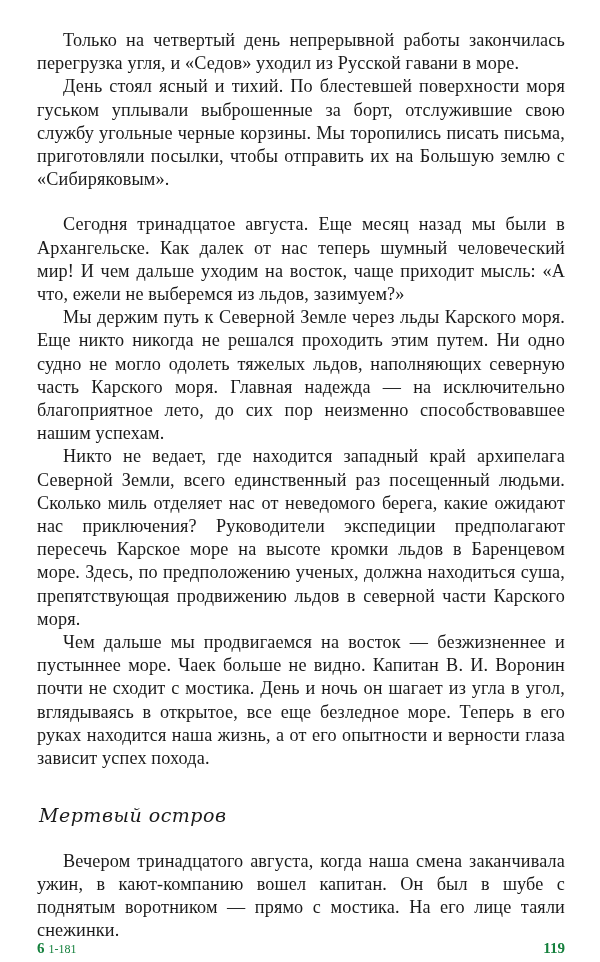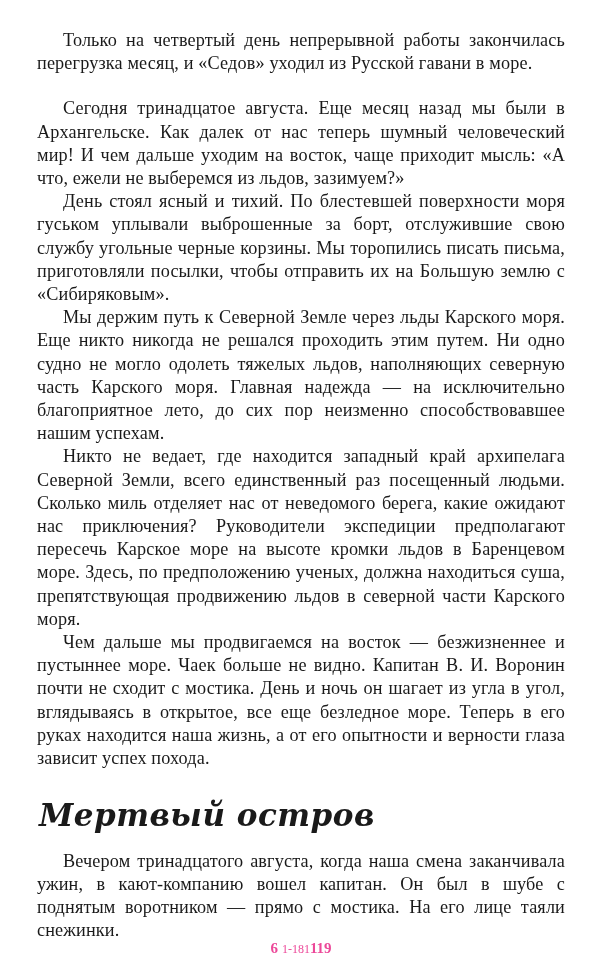--- a/index.html
+++ b/index.html
@@ -7,38 +7,38 @@
   .page {
     position: absolute; left: 37px; top: 29px; width: 528px;
     font-family: "Liberation Serif", serif;
     font-size: 18.2px; line-height: 23.2px; color: #1a1a1a;
     letter-spacing: 0.15px;
   }
   .para { margin: 0; text-indent: 26px; text-align: justify; }
   .para.gap { margin-top: 22px; }
   .heading {
     font-family: "DejaVu Serif", serif; font-style: italic;
-    font-size: 31px; margin: 34px 0 22px 2px; font-weight: bold;
+    font-size: 19px; margin: 34px 0 22px 2px; font-weight: normal;
     letter-spacing: 0.5px;
   }
   .footer {
     position: absolute; top: 940px; left: 37px; width: 528px;
     font-family: "Liberation Serif", serif; font-size: 15px; font-weight: bold;
-    display: flex; justify-content: center; color: #ec4899;
+    display: flex; justify-content: space-between; color: #15803d;
   }
   .sig small { font-weight: normal; font-size: 12px; margin-left: 4px; }
 </style>
 </head>
 <body>
 
 <div class="page">
-  <p class="para">Только на четвертый день непрерывной работы закончилась перегрузка месяц, и «Седов» уходил из Русской гавани в море.</p>
+  <p class="para">Только на четвертый день непрерывной работы закончилась перегрузка угля, и «Седов» уходил из Русской гавани в море.</p>
+  <p class="para">День стоял ясный и тихий. По блестевшей поверхности моря гуськом уплывали выброшенные за борт, отслужившие свою службу угольные черные корзины. Мы торопились писать письма, приготовляли посылки, чтобы отправить их на Большую землю с «Сибиряковым».</p>
+
   <p class="para gap">Сегодня тринадцатое августа. Еще месяц назад мы были в Архангельске. Как далек от нас теперь шумный человеческий мир! И чем дальше уходим на восток, чаще приходит мысль: «А что, ежели не выберемся из льдов, зазимуем?»</p>
-
-  <p class="para">День стоял ясный и тихий. По блестевшей поверхности моря гуськом уплывали выброшенные за борт, отслужившие свою службу угольные черные корзины. Мы торопились писать письма, приготовляли посылки, чтобы отправить их на Большую землю с «Сибиряковым».</p>
   <p class="para">Мы держим путь к Северной Земле через льды Карского моря. Еще никто никогда не решался проходить этим путем. Ни одно судно не могло одолеть тяжелых льдов, наполняющих северную часть Карского моря. Главная надежда — на исключительно благоприятное лето, до сих пор неизменно способствовавшее нашим успехам.</p>
   <p class="para">Никто не ведает, где находится западный край архипелага Северной Земли, всего единственный раз посещенный людьми. Сколько миль отделяет нас от неведомого берега, какие ожидают нас приключения? Руководители экспедиции предполагают пересечь Карское море на высоте кромки льдов в Баренцевом море. Здесь, по предположению ученых, должна находиться суша, препятствующая продвижению льдов в северной части Карского моря.</p>
   <p class="para">Чем дальше мы продвигаемся на восток — безжизненнее и пустыннее море. Чаек больше не видно. Капитан В. И. Воронин почти не сходит с мостика. День и ночь он шагает из угла в угол, вглядываясь в открытое, все еще безледное море. Теперь в его руках находится наша жизнь, а от его опытности и верности глаза зависит успех похода.</p>
 
   <h2 class="heading">Мертвый остров</h2>
 
   <p class="para">Вечером тринадцатого августа, когда наша смена заканчивала ужин, в кают-компанию вошел капитан. Он был в шубе с поднятым воротником — прямо с мостика. На его лице таяли снежинки.</p>
 </div>
 
 <div class="footer">

